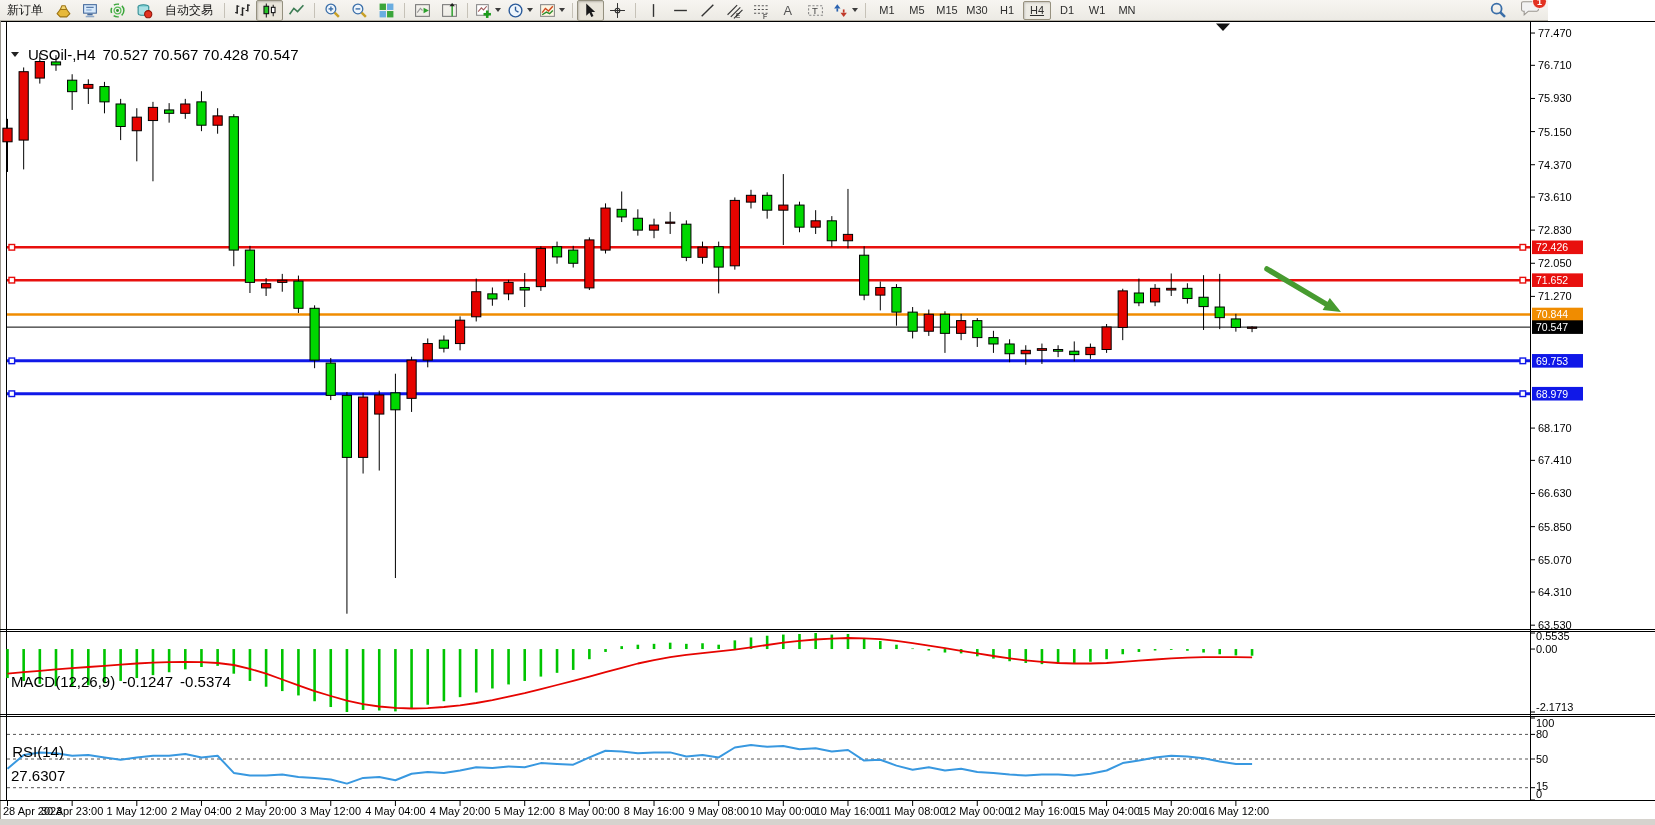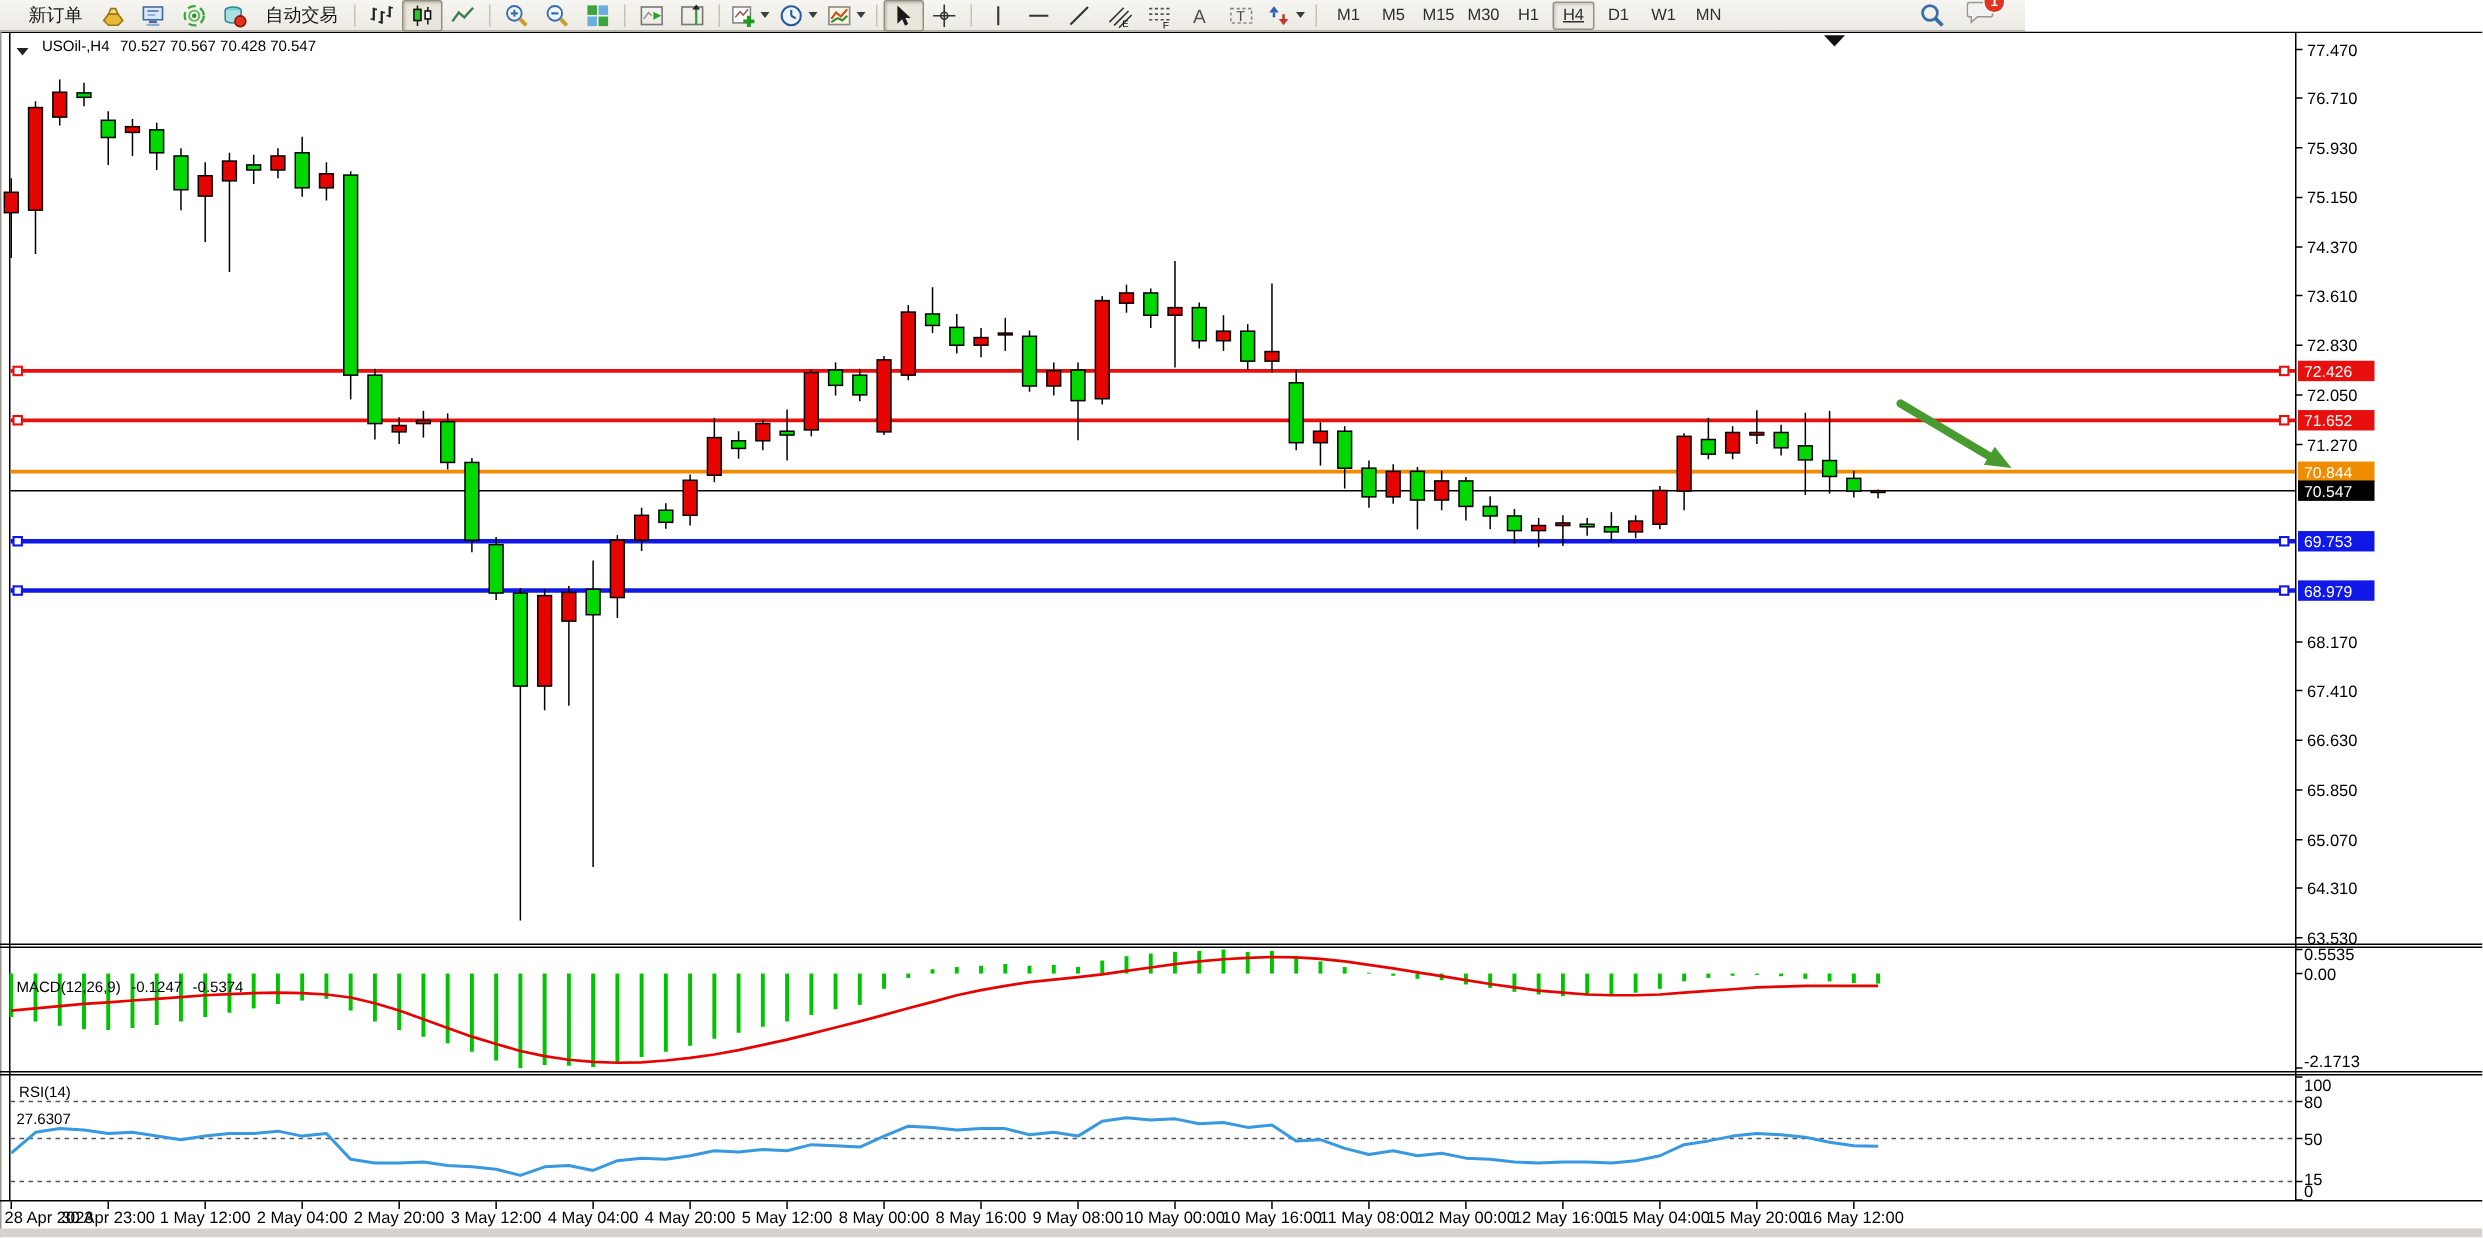--- a/index.html
+++ b/index.html
@@ -1,38 +1,38 @@
 <!DOCTYPE html>
 <html><head>
 <meta charset="utf-8">
 <style>
   html,body{margin:0;padding:0;background:#fff;}
   body{width:1655px;height:825px;overflow:hidden;font-family:"Liberation Sans",sans-serif;position:relative;}
   
-  #toolbar{position:absolute;top:0;left:0;width:1350px;height:21px;background:linear-gradient(#f7f5f1,#eceae4);
-    border-bottom:1px solid #b6b2a8;display:flex;align-items:center;padding:0 12px;box-sizing:border-box;z-index:9;}
+  #toolbar{position:absolute;top:0;left:0;width:1548px;height:21px;background:linear-gradient(#f7f5f1,#eceae4);
+    border-bottom:1px solid #b6b2a8;display:flex;align-items:center;padding:0 0;box-sizing:border-box;z-index:9;}
   .tb-btn{height:19px;min-width:21px;display:flex;align-items:center;justify-content:center;padding:0 2px;
     border:1px solid transparent;border-radius:2px;cursor:default;}
   .tb-btn svg{display:block;}
   .tb-btn.textbtn{padding:0 6px;font-size:12px;color:#141414;white-space:nowrap;gap:3px;}
   .tb-btn.active{background:#e9e5da;border-color:#94907f;box-shadow:inset 1px 1px 2px rgba(0,0,0,.2);}
   .tb-sep{width:1px;height:15px;background:#c6c2b8;margin:0 4px;}
   .caret{width:0;height:0;border-left:3px solid transparent;border-right:3px solid transparent;border-top:4px solid #3c3c3c;margin-left:3px;}
   #tf-group{display:flex;align-items:flex-start;margin-left:2px;}
   .tf-btn{height:17px;min-width:26px;display:flex;align-items:center;justify-content:center;font-size:11px;color:#2e2e2e;
     border:1px solid transparent;border-radius:2px;margin:0 1px;}
   .tf-btn.active{background:#edebe4;border-color:#97917f;box-shadow:inset 1px 1px 2px rgba(0,0,0,.16);text-decoration:underline;}
   #tb-right{margin-left:auto;display:flex;align-items:center;gap:10px;padding-right:8px;}
   #chat-wrap{position:relative;}
   .badge{position:absolute;top:-5px;right:-7px;background:#e23222;color:#fff;border-radius:50%;width:13px;height:13px;
     font-size:9px;font-weight:bold;display:flex;align-items:center;justify-content:center;border:1px solid #fff;}
   
   #chart-area{position:absolute;top:21px;left:0;width:1655px;height:804px;background:#fff;}
   #cv{position:absolute;top:0;left:0;}
-  .pane-title{position:absolute;z-index:3;font-size:10px;color:#000;display:flex;align-items:flex-end;gap:7px;white-space:nowrap;}
+  .pane-title{position:absolute;z-index:3;font-size:15px;color:#000;display:flex;align-items:center;gap:7px;white-space:nowrap;margin-top:20px;}
   #main-title{top:5px;left:11px;}
   #macd-title{top:632px;left:11px;}
   #rsi-title{top:702px;left:11px;flex-direction:column;}
   .dd-tri{width:0;height:0;border-left:4px solid transparent;border-right:4px solid transparent;border-top:5px solid #222;margin-right:2px;}
   svg text{font-family:"Liberation Sans",sans-serif;}
 </style>
 </head>
 <body>
 
 <div id="toolbar">

